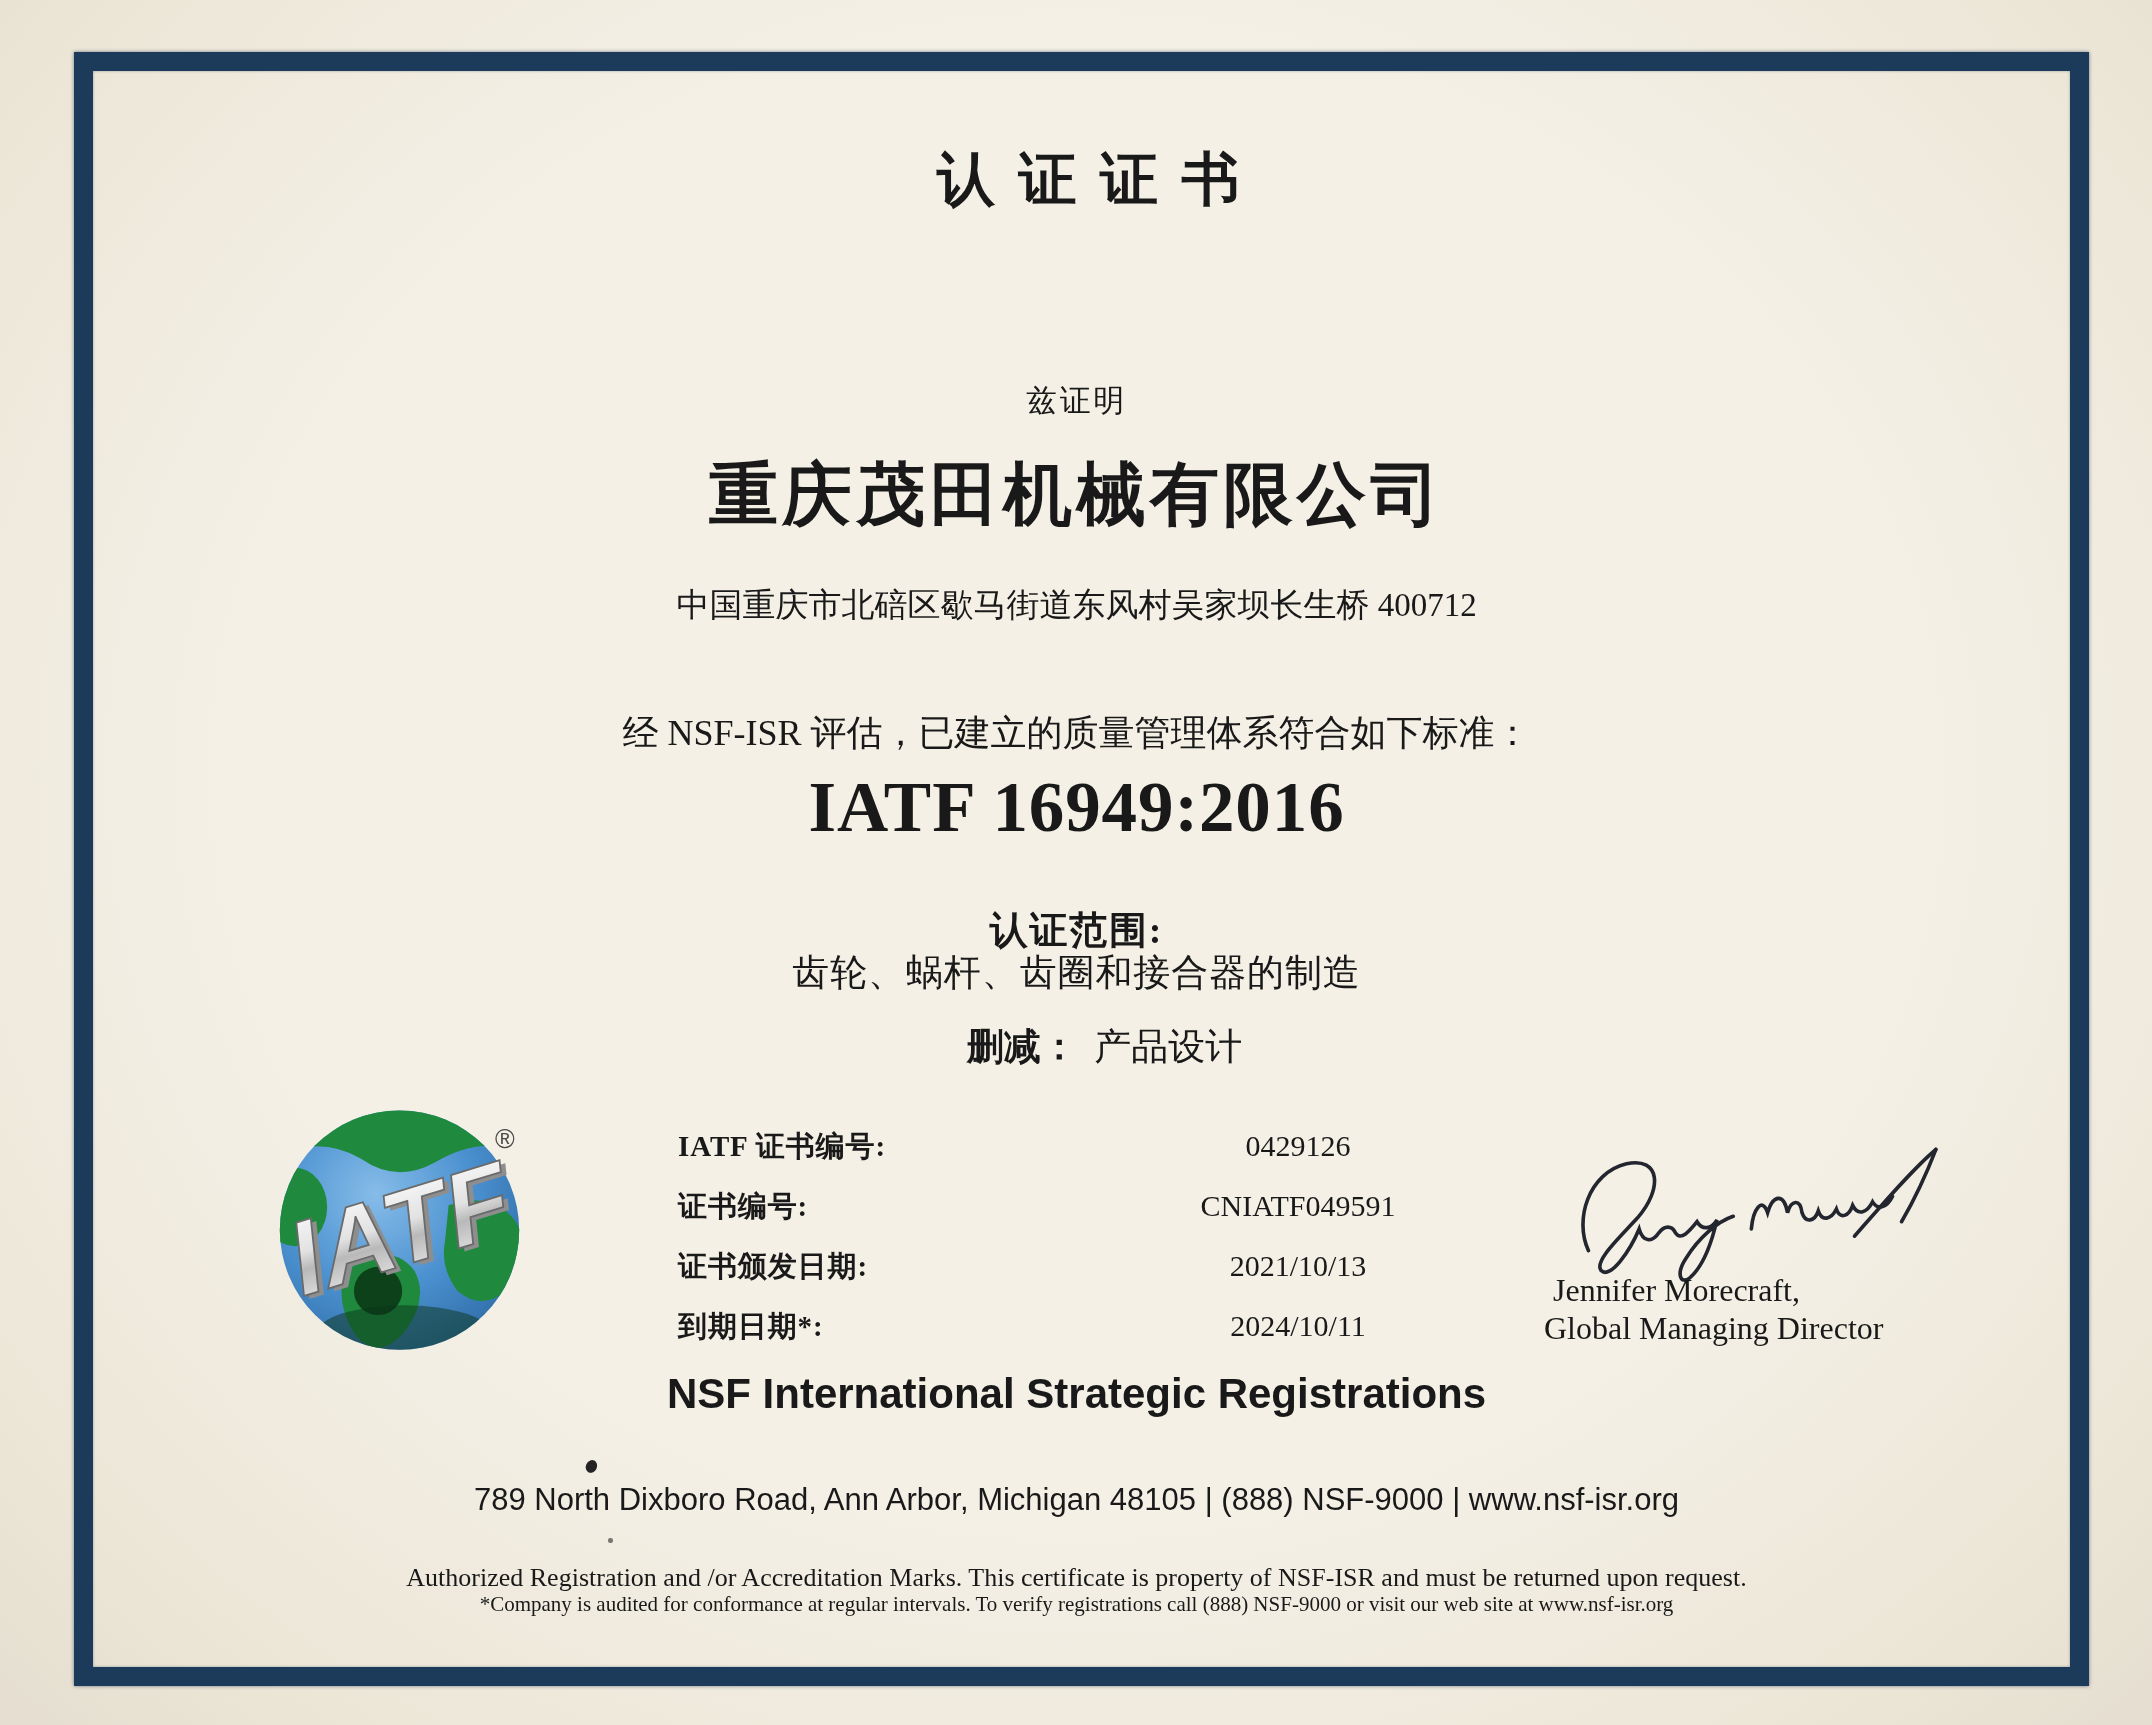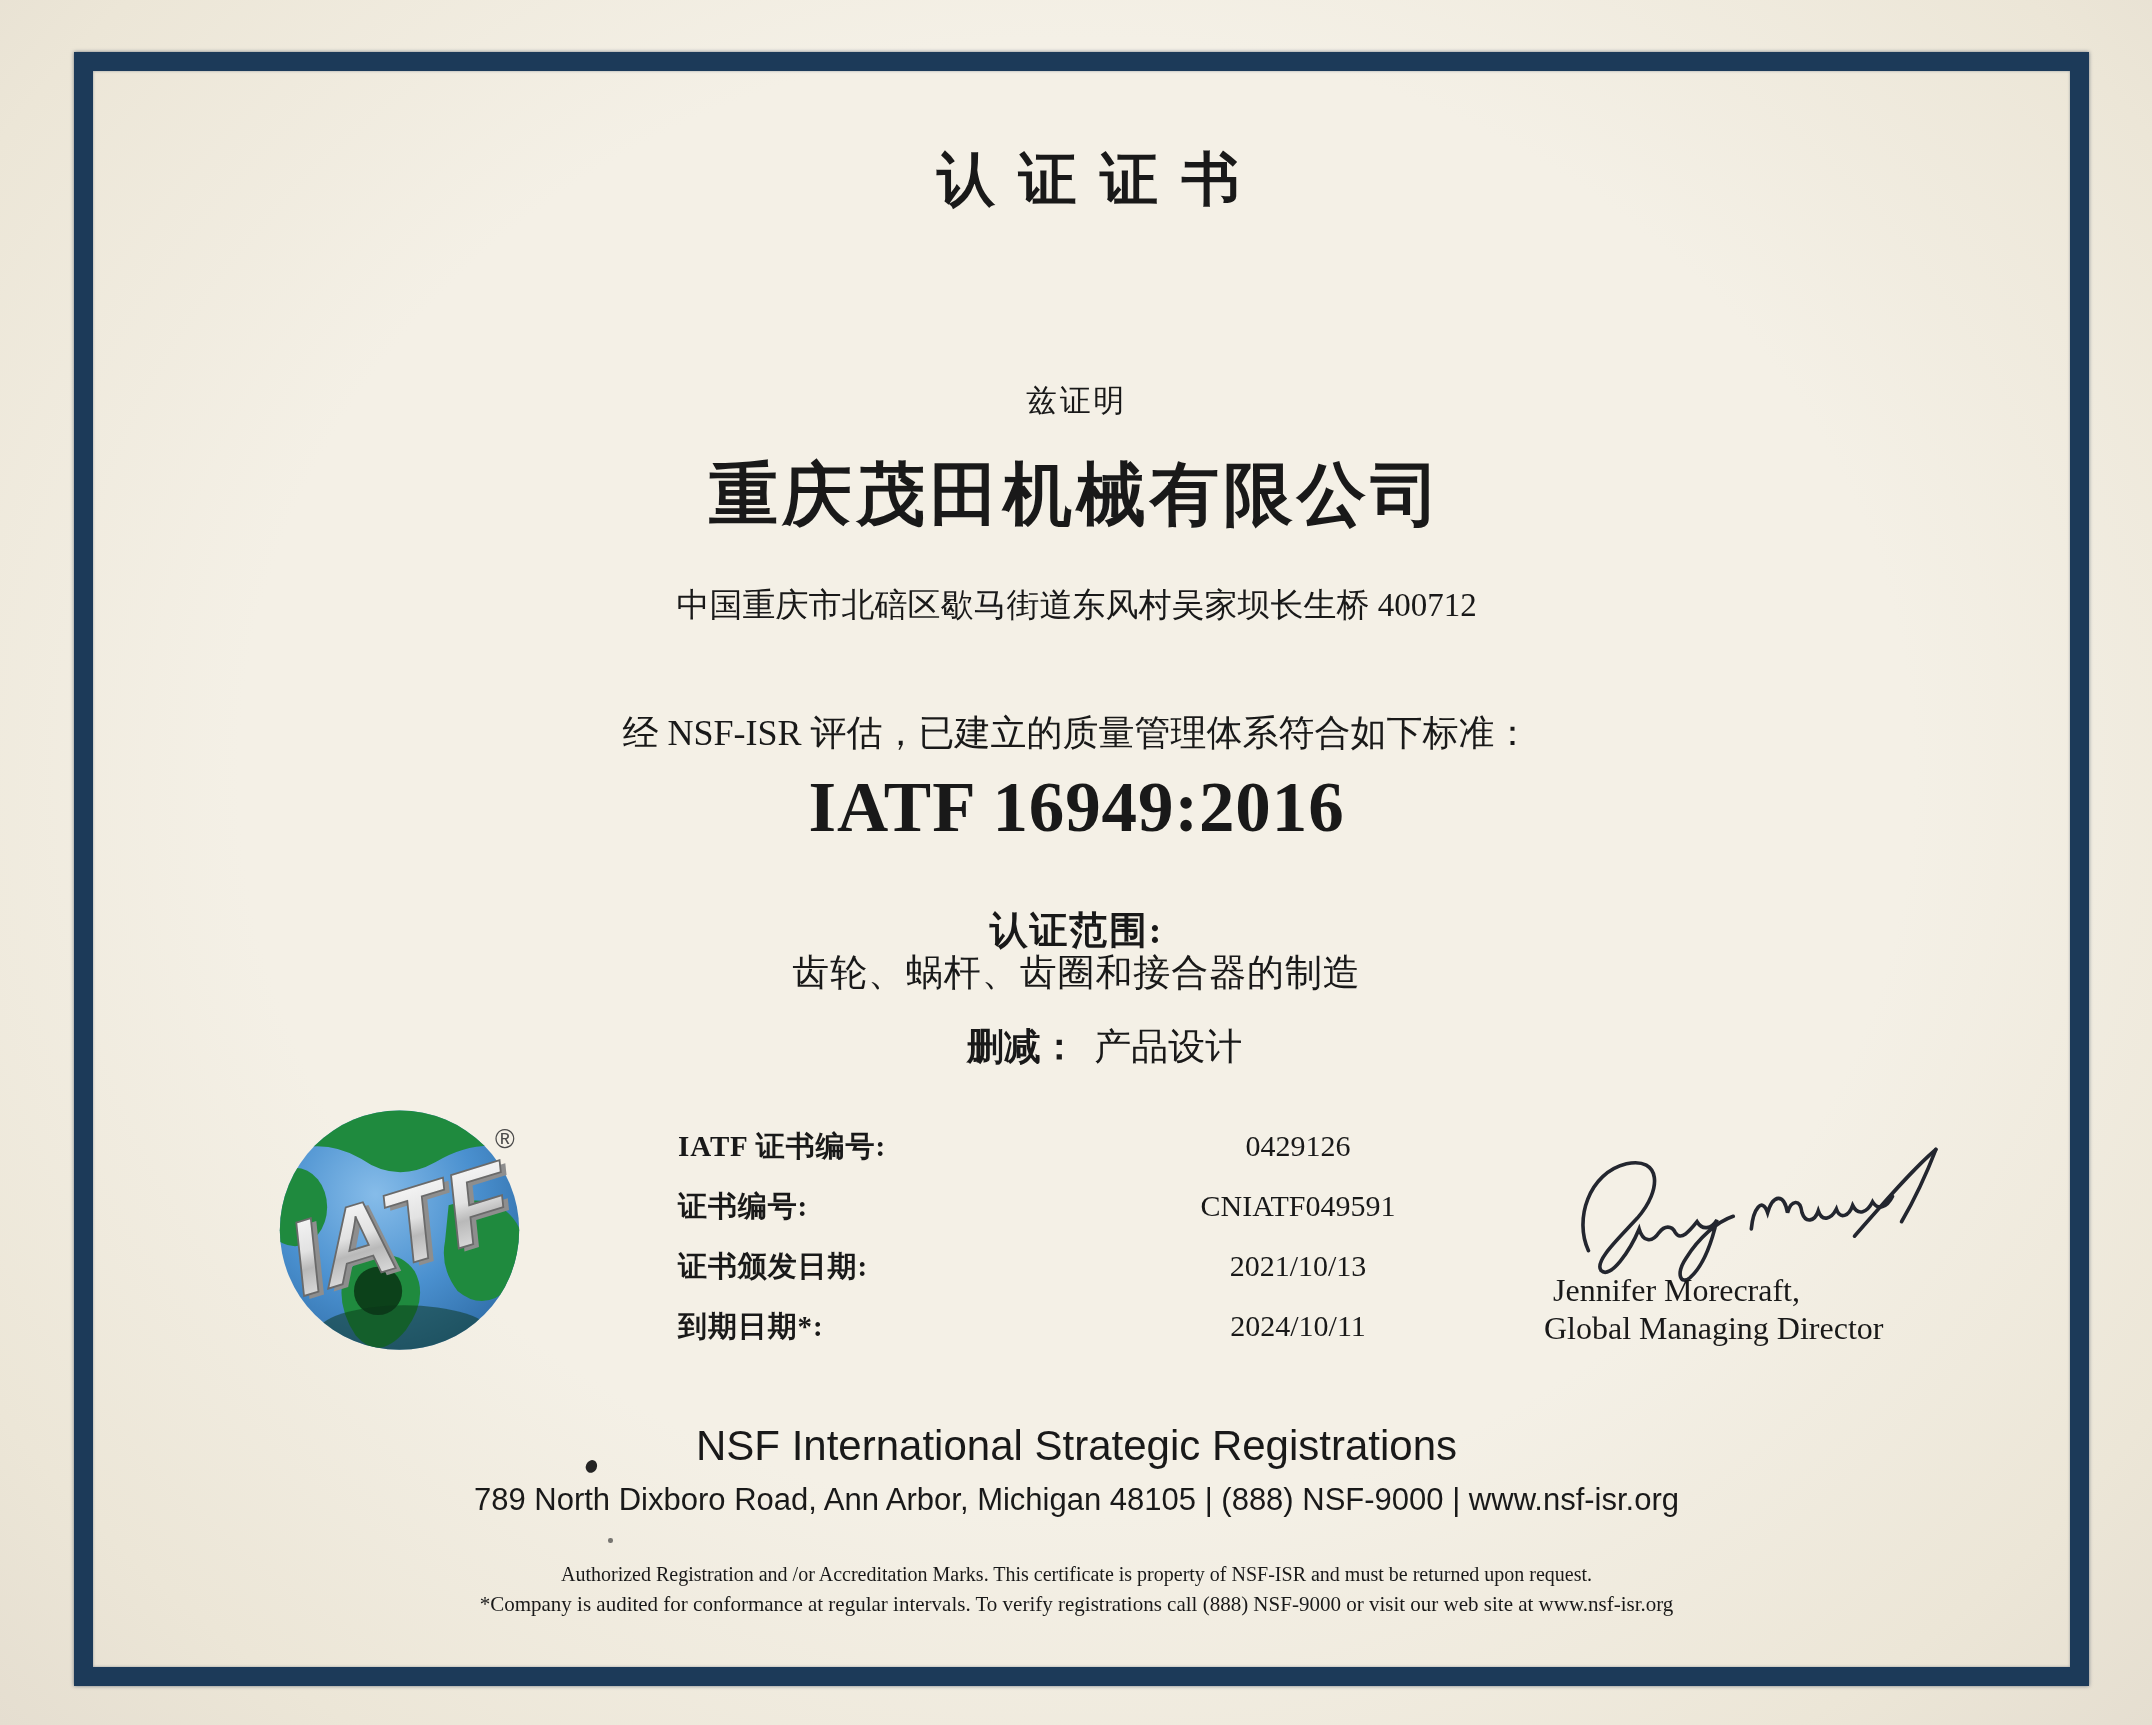--- a/index.html
+++ b/index.html
@@ -55,25 +55,25 @@
 
   
   .iatf-logo{position:absolute;left:270px;top:1098px;width:259px;height:259px;}
 
   
   .sig-script{position:absolute;left:1574px;top:1142px;width:380px;height:154px;}
   .sig-name{position:absolute;left:1544px;top:1272px;font-size:32px;margin-left:9px;}
   .sig-title{position:absolute;left:1544px;top:1310px;font-size:32px;}
 
   
-  .issuer{top:1422px;font-size:42px;font-weight:normal;
+  .issuer{top:1370px;font-size:42px;font-weight:bold;
     font-family:"Liberation Sans","DejaVu Sans",sans-serif;letter-spacing:0px;}
   .issuer-address{top:1482px;font-size:31px;
     font-family:"Liberation Sans","DejaVu Sans",sans-serif;}
-  .footnote-1{top:1563px;font-size:20px;}
+  .footnote-1{top:1563px;font-size:26px;}
   .footnote-2{top:1592px;font-size:21px;}
 
   .speck{position:absolute;background:#242424;border-radius:50%;}
   .speck-1{left:586px;top:1460px;width:11px;height:12.7px;transform:rotate(25deg);}
   .speck-2{left:608px;top:1538px;width:4.5px;height:4.5px;opacity:.6;}
 </style>
 </head>
 <body>
 
 <div class="photo">

